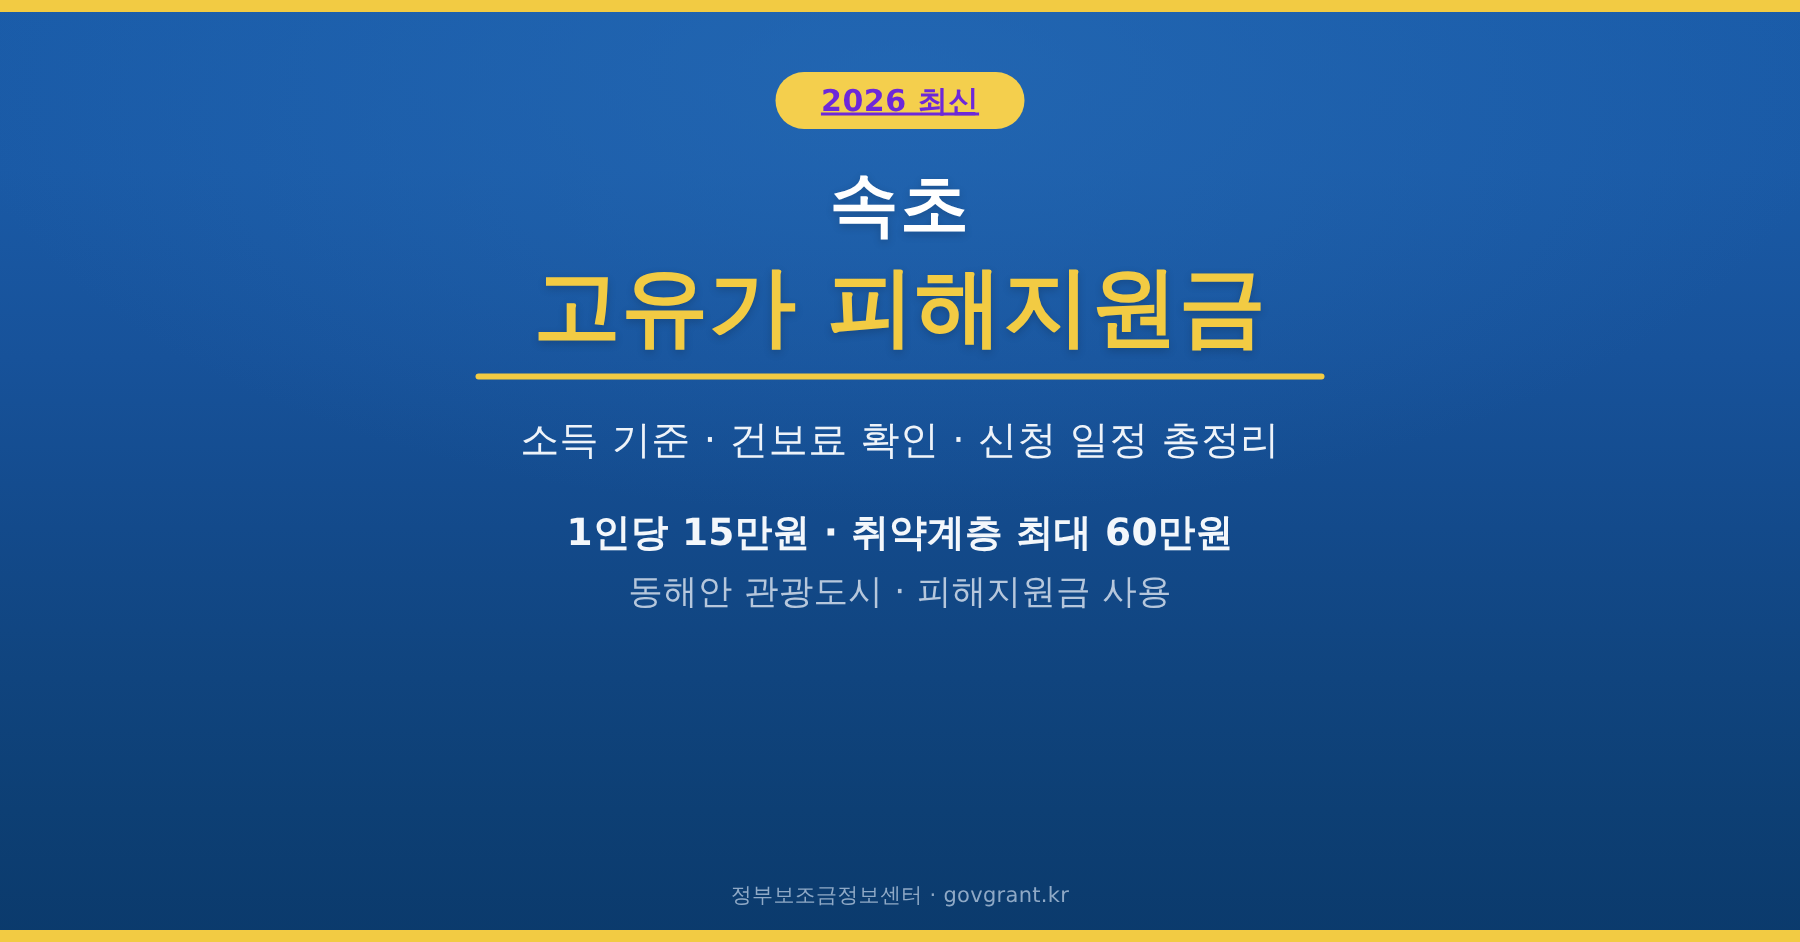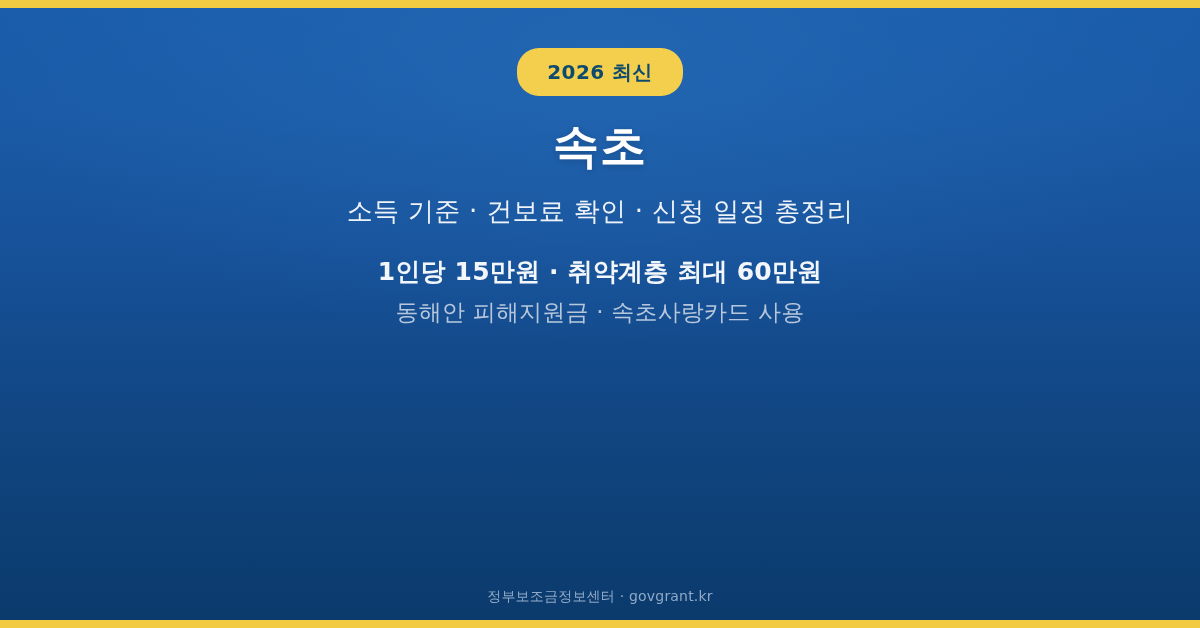--- a/index.html
+++ b/index.html
@@ -51,30 +51,31 @@
     flex-direction: column;
     align-items: center;
   }
 
   
   .badge {
     margin-top: 40px;
     display: inline-flex;
     align-items: center;
     justify-content: center;
-    height: 48px;
+    height: 38px;
     padding: 0 30px;
     border-radius: 22px;
     background: #f4cf4d;
-    color: #0c4a6e;
+    color: #6d28d9;
     font-size: 20px;
     font-weight: bold;
     letter-spacing: 0.4px;
     line-height: 1;
     white-space: nowrap;
+    text-decoration: underline;
   }
 
   
   .title-main {
     margin-top: 26px;
     color: #ffffff;
     font-size: 46px;
     font-weight: bold;
     line-height: 1.05;
     letter-spacing: 1px;
@@ -160,26 +161,30 @@
   <div class="edge-bar top"></div>
 
   <div class="content">
 
     <div class="badge">
       <span>2026 최신</span>
     </div>
 
     <h1 class="title-main">속초</h1>
 
+    <div class="title-sub-wrap">
+      <h2 class="title-sub">고유가 피해지원금</h2>
+      <div class="title-rule"></div>
+    </div>
 
     <p class="lead-line">소득 기준 · 건보료 확인 · 신청 일정 총정리</p>
 
     <p class="detail-line-primary">1인당 15만원 · 취약계층 최대 60만원</p>
 
-    <p class="detail-line-secondary">동해안 피해지원금 · 속초사랑카드 사용</p>
+    <p class="detail-line-secondary">동해안 관광도시 · 피해지원금 사용</p>
 
   </div>
 
   <div class="footer">정부보조금정보센터 · govgrant.kr</div>
 
   <div class="edge-bar bottom"></div>
 
 </div>
 
 </body></html>

